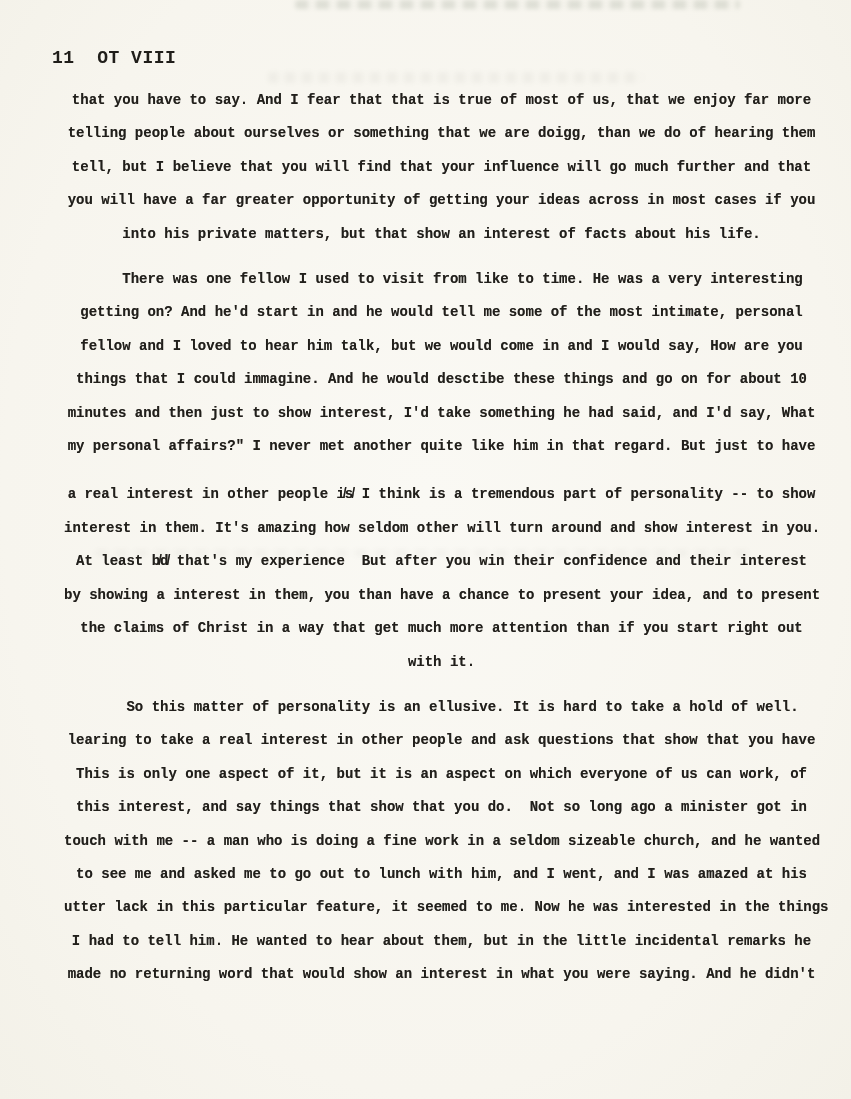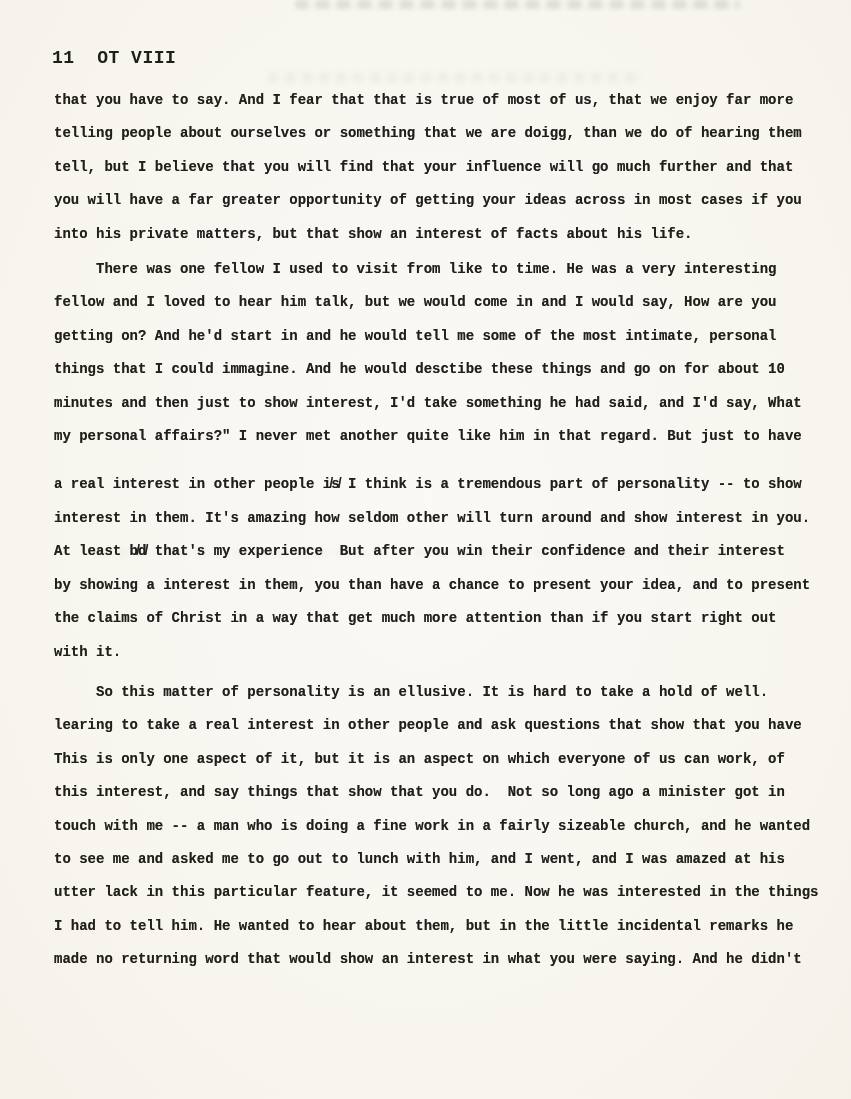--- a/index.html
+++ b/index.html
@@ -28,21 +28,21 @@
     letter-spacing:0.5px;
   }
   .line{
     font-size:14px;
     font-weight:bold;
     color:#211f1b;
     line-height:33.4px;
     white-space:pre;
     text-shadow:0 0 0.5px rgba(30,28,24,0.55);
   }
-  .para{margin:2px;}
+  .para{margin:12px;text-align:center;}
   .para-3{margin-top:15px;}
   .para-4{margin-top:7px;}
   .ghost{
     position:absolute;
     pointer-events:none;
     border-radius:4px;
   }
   .ghost-top{
     left:295px;top:0;width:445px;height:9px;
     background:repeating-linear-gradient(90deg,
@@ -81,42 +81,42 @@
     <div class="para para-1">
       <div class="line">that you have to say. And I fear that that is true of most of us, that we enjoy far more</div>
       <div class="line">telling people about ourselves or something that we are doigg, than we do of hearing them</div>
       <div class="line">tell, but I believe that you will find that your influence will go much further and that</div>
       <div class="line">you will have a far greater opportunity of getting your ideas across in most cases if you</div>
       <div class="line">into his private matters, but that show an interest of facts about his life.</div>
     </div>
 
     <div class="para para-2">
       <div class="line">     There was one fellow I used to visit from like to time. He was a very interesting</div>
+      <div class="line">getting on? And he'd start in and he would tell me some of the most intimate, personal</div>
       <div class="line">fellow and I loved to hear him talk, but we would come in and I would say, How are you</div>
-      <div class="line">getting on? And he'd start in and he would tell me some of the most intimate, personal</div>
       <div class="line">things that I could immagine. And he would desctibe these things and go on for about 10</div>
       <div class="line">minutes and then just to show interest, I'd take something he had said, and I'd say, What</div>
       <div class="line">my personal affairs?" I never met another quite like him in that regard. But just to have</div>
     </div>
 
     <div class="para para-3">
       <div class="line">a real interest in other people i̸s̸ I think is a tremendous part of personality -- to show</div>
       <div class="line">interest in them. It's amazing how seldom other will turn around and show interest in you.</div>
       <div class="line">At least b̸d̸ that's my experience  But after you win their confidence and their interest</div>
       <div class="line">by showing a interest in them, you than have a chance to present your idea, and to present</div>
       <div class="line">the claims of Christ in a way that get much more attention than if you start right out</div>
       <div class="line">with it.</div>
     </div>
 
     <div class="para para-4">
       <div class="line">     So this matter of personality is an ellusive. It is hard to take a hold of well.</div>
       <div class="line">learing to take a real interest in other people and ask questions that show that you have</div>
       <div class="line">This is only one aspect of it, but it is an aspect on which everyone of us can work, of</div>
       <div class="line">this interest, and say things that show that you do.  Not so long ago a minister got in</div>
-      <div class="line">touch with me -- a man who is doing a fine work in a fairly sizeable church, and he wanted</div>
+      <div class="line">touch with me -- a man who is doing a fine work in a seldom sizeable church, and he wanted</div>
       <div class="line">to see me and asked me to go out to lunch with him, and I went, and I was amazed at his</div>
       <div class="line">utter lack in this particular feature, it seemed to me. Now he was interested in the things</div>
       <div class="line">I had to tell him. He wanted to hear about them, but in the little incidental remarks he</div>
       <div class="line">made no returning word that would show an interest in what you were saying. And he didn't</div>
     </div>
 
   </div>
 </div>
 
 </body></html>

